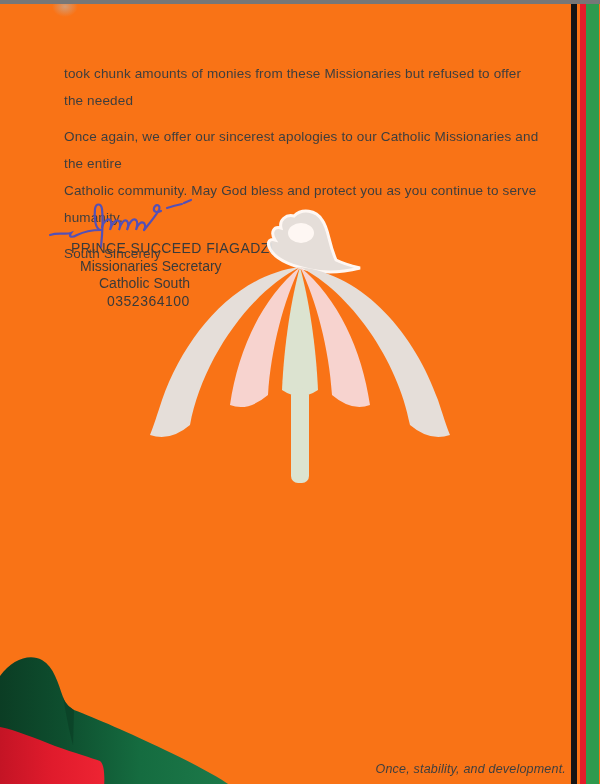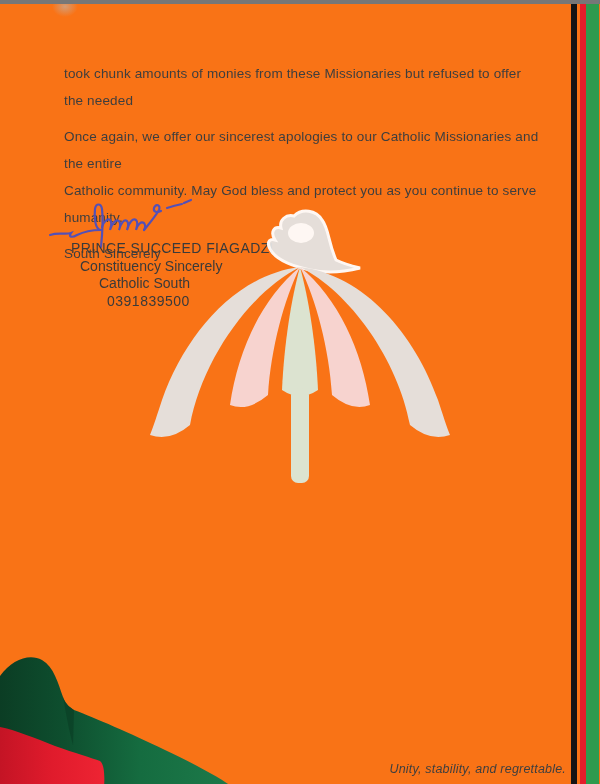--- a/index.html
+++ b/index.html
@@ -56,23 +56,23 @@
       <path d="M56,33 C 50,33 49,20 50,12 C 51,6 56,6 57,12 C 58,20 57,40 56,50"></path>
       <path d="M57,30 C 59,24 63,21 65,23 C 67,25 66,30 65,33 C 67,26 71,22 74,24 C 76,26 75,31 74,33 C 76,26 79,22 82,24 C 84,26 83,31 82,33 C 84,25 88,21 91,23 C 93,25 92,30 91,33 C 93,27 96,24 99,26 C 101,28 100,32 99,33"></path>
       <path d="M99,33 C 103,28 110,20 114,13 C 116,8 111,6 109,11 C 108,15 112,16 116,14"></path>
       <path d="M122,11 C 128,9 132,8 137,7"></path>
       <path d="M139,6 L 146,3"></path>
     </g>
   </svg>
 
   <div class="sig-block">
     <div class="sig-name">PRINCE SUCCEED FIAGADZI</div>
-    <div class="sig-title">Constituency Sincerely</div>
+    <div class="sig-title">Missionaries Secretary</div>
     <div class="sig-const">Catholic South</div>
-    <div class="sig-phone">0391839500</div>
+    <div class="sig-phone">0352364100</div>
   </div>
 
   <svg class="watermark" viewBox="0 0 320 300">
 
     <g stroke="#ffffff" stroke-width="3">
       <path fill="#e4e4e4" d="M196,60 C 204,64 212,66 220,68 C 200,73 184,73 170,70
         C 152,66 138,60 132,52 C 126,44 128,38 135,40 C 130,32 134,26 141,28
         C 139,20 146,14 154,16 C 162,8 176,10 182,20 C 189,29 188,42 196,60 Z"></path>
     </g>
     <ellipse cx="161" cy="33" rx="13" ry="10" fill="#ffffff"></ellipse>
@@ -118,15 +118,15 @@
     <path fill="url(#rflag)" d="M0,74 C 15,77 35,85 55,93 C 75,100 92,105 100,108
       C 104,111 105,121 104,135 L 0,135 Z"></path>
   </svg>
 
   <div class="stripe black"></div>
   <div class="stripe red"></div>
   <div class="stripe green"></div>
 
   <div class="edge-line"></div>
 
-  <div class="tagline">Unity, stability, and regrettable.</div>
+  <div class="tagline">Once, stability, and development.</div>
 
 </div>
 
 </body></html>

